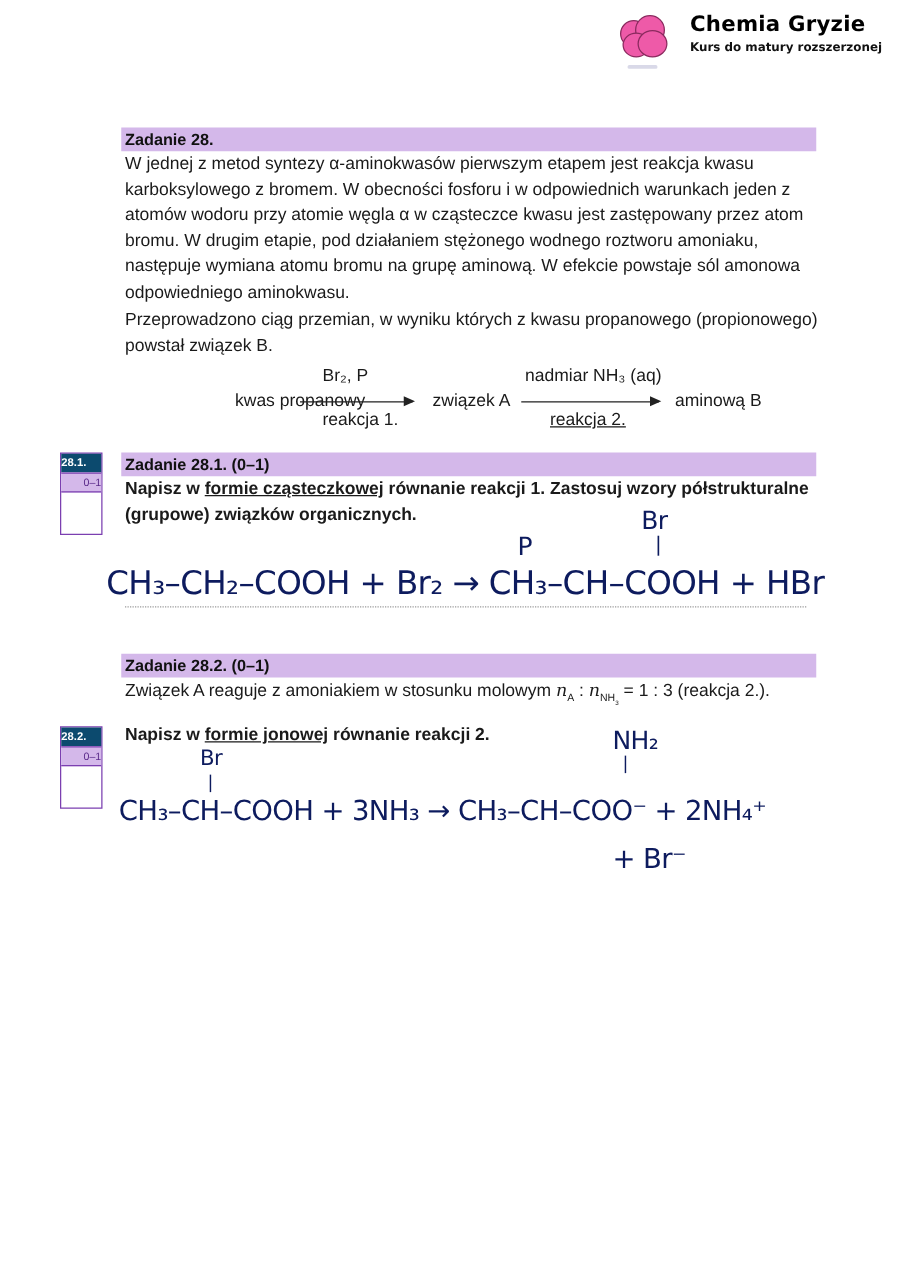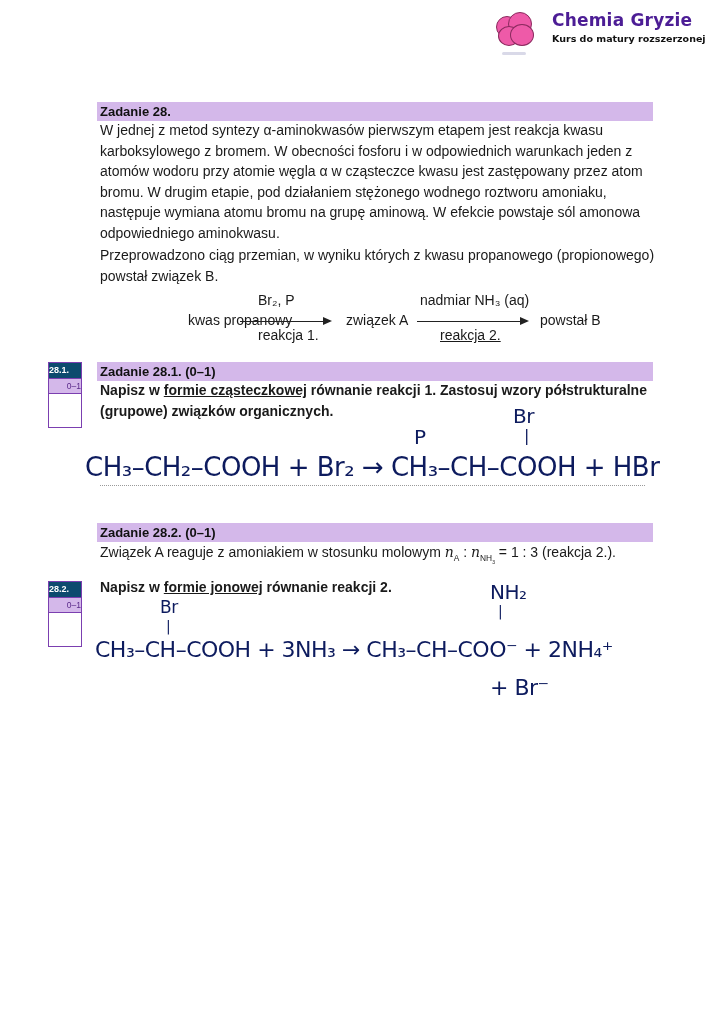--- a/index.html
+++ b/index.html
@@ -2,21 +2,21 @@
 <html><head>
 <meta charset="utf-8">
 <style>
   html, body { margin:0; padding:0; }
   body { width:720px; height:1013px; background:#ffffff; position:relative; overflow:hidden; font-family:"Liberation Sans", sans-serif; color:#1a1a1a; }
   .logo { position:absolute; left:494px; top:10px; display:flex; align-items:flex-start; }
   .brain { width:40px; height:40px; position:relative; }
   .brain .lobe { position:absolute; background:#ee5aa8; border:1.5px solid #8a2a5e; border-radius:50%; }
   .brain .shadow { position:absolute; left:8px; top:42px; width:24px; height:3px; background:#d9d9e8; border-radius:2px; }
   .logo-text { margin-left:18px; }
-  .logo-title { font-family:"DejaVu Sans", sans-serif; font-weight:bold; font-size:17px; color:#4c1d95; letter-spacing:0.2px; line-height:20px; }
+  .logo-title { font-family:"DejaVu Sans", sans-serif; font-weight:bold; font-size:17px; color:#000000; letter-spacing:0.2px; line-height:20px; }
   .logo-sub { font-family:"DejaVu Sans", sans-serif; font-weight:bold; font-size:9.5px; color:#111; margin-top:3px; }
 
   .bar { position:absolute; left:97px; width:556px; height:19px; background:#d4b8ea; }
   .bar-title { position:absolute; left:100px; font-weight:bold; font-size:13px; color:#111; line-height:19px; }
   .para { position:absolute; left:100px; width:560px; font-size:14px; line-height:20.5px; color:#1a1a1a; }
   .alpha { font-family:"DejaVu Serif", serif; font-style:italic; }
 
   .scheme { position:absolute; top:290px; left:0; width:720px; height:55px; font-size:14px; }
   .scheme span { position:absolute; }
   .arrow { position:absolute; height:1px; background:#222; }
@@ -60,21 +60,21 @@
 
 <div class="scheme">
   <span style="left:140px;top:22px;padding-left:48px;">kwas propanowy</span>
   <span style="left:258px;top:2px;">Br₂, P</span>
   <div class="arrow" style="left:240px;top:31px;width:90px;"></div>
   <span style="left:258px;top:37px;">reakcja 1.</span>
   <span style="left:346px;top:22px;">związek A</span>
   <span style="left:420px;top:2px;">nadmiar NH₃ (aq)</span>
   <div class="arrow" style="left:417px;top:31px;width:110px;"></div>
   <span style="left:440px;top:37px;text-decoration:underline;">reakcja 2.</span>
-  <span style="left:540px;top:22px;">powstał B</span>
+  <span style="left:540px;top:22px;">aminową B</span>
 </div>
 
 <div class="badge" style="top:362px;">
   <div class="num">28.1.</div>
   <div class="pts">0–1</div>
   <div class="box"></div>
 </div>
 <div class="bar" style="top:362px;"></div>
 <div class="bar-title" style="top:362px;">Zadanie 28.1. (0–1)</div>
 <div class="para bold" style="top:380px;">

